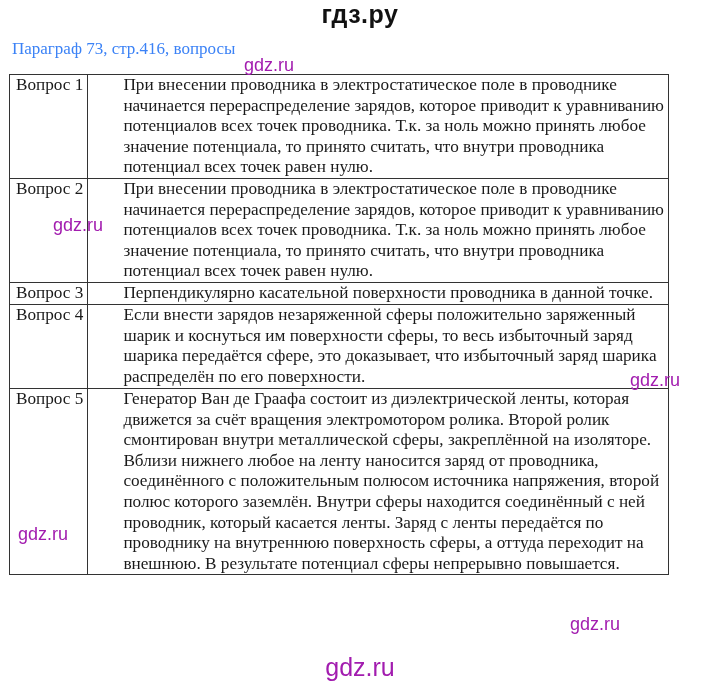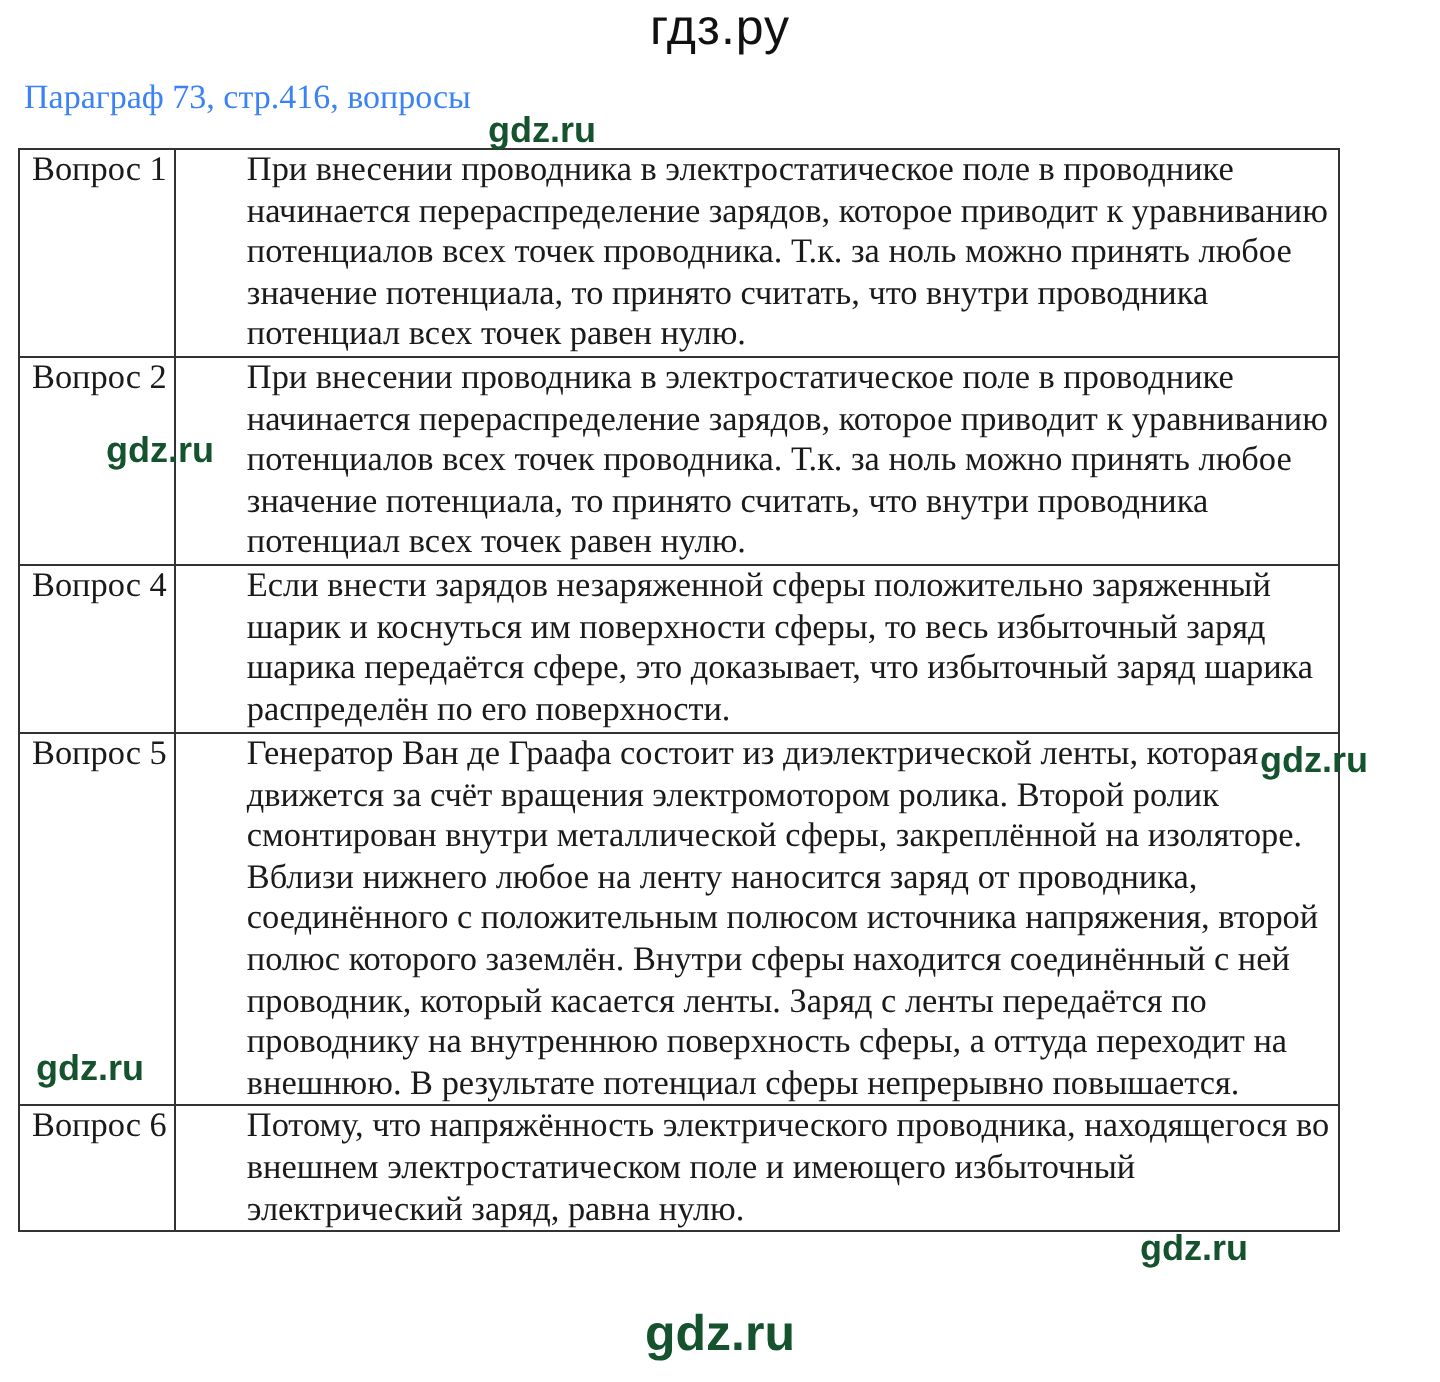--- a/index.html
+++ b/index.html
@@ -14,42 +14,42 @@
       overflow: hidden;
       color: #1a1a1a;
     }
     .site-title {
       position: absolute;
       left: 0;
       top: 0;
       width: 720px;
       text-align: center;
       font-family: "Liberation Sans", sans-serif;
-      font-weight: normal;
+      font-weight: bold;
       font-size: 25px;
       line-height: 28px;
       color: #111;
       letter-spacing: 0.5px;
     }
     .heading {
       position: absolute;
       left: 12px;
       top: 39px;
       font-family: "Liberation Serif", serif;
       font-size: 17px;
       line-height: 20px;
       color: #3b82f6;
     }
     .watermark {
       position: absolute;
       font-family: "Liberation Sans", sans-serif;
-      font-weight: bold;
+      font-weight: normal;
       font-size: 18px;
       line-height: 20px;
-      color: #14532d;
+      color: #a21caf;
       white-space: nowrap;
     }
     .wm-bottom {
       font-size: 25px;
       line-height: 28px;
     }
     table.qa {
       position: absolute;
       left: 9px;
       top: 74px;
@@ -100,20 +100,26 @@
     <tr style="height:104px;">
       <td class="q">Вопрос 2</td>
       <td class="a">
         <span class="line">При внесении проводника в электростатическое поле в проводнике</span>
         <span class="line">начинается перераспределение зарядов, которое приводит к уравниванию</span>
         <span class="line">потенциалов всех точек проводника. Т.к. за ноль можно принять любое</span>
         <span class="line">значение потенциала, то принято считать, что внутри проводника</span>
         <span class="line">потенциал всех точек равен нулю.</span>
       </td>
     </tr>
+    <tr style="height:22px;">
+      <td class="q">Вопрос 3</td>
+      <td class="a">
+        <span class="line">Перпендикулярно касательной поверхности проводника в данной точке.</span>
+      </td>
+    </tr>
     <tr style="height:84px;">
       <td class="q">Вопрос 4</td>
       <td class="a">
         <span class="line">Если внести зарядов незаряженной сферы положительно заряженный</span>
         <span class="line">шарик и коснуться им поверхности сферы, то весь избыточный заряд</span>
         <span class="line">шарика передаётся сфере, это доказывает, что избыточный заряд шарика</span>
         <span class="line">распределён по его поверхности.</span>
       </td>
     </tr>
     <tr style="height:184px;">
@@ -123,28 +129,20 @@
         <span class="line">движется за счёт вращения электромотором ролика. Второй ролик</span>
         <span class="line">смонтирован внутри металлической сферы, закреплённой на изоляторе.</span>
         <span class="line">Вблизи нижнего любое на ленту наносится заряд от проводника,</span>
         <span class="line">соединённого с положительным полюсом источника напряжения, второй</span>
         <span class="line">полюс которого заземлён. Внутри сферы находится соединённый с ней</span>
         <span class="line">проводник, который касается ленты. Заряд с ленты передаётся по</span>
         <span class="line">проводнику на внутреннюю поверхность сферы, а оттуда переходит на</span>
         <span class="line">внешнюю. В результате потенциал сферы непрерывно повышается.</span>
       </td>
     </tr>
-    <tr style="height:62px;">
-      <td class="q">Вопрос 6</td>
-      <td class="a">
-        <span class="line">Потому, что напряжённость электрического проводника, находящегося во</span>
-        <span class="line">внешнем электростатическом поле и имеющего избыточный</span>
-        <span class="line">электрический заряд, равна нулю.</span>
-      </td>
-    </tr>
   </tbody>
 </table>
 
 <div class="watermark" style="left:244px; top:55px;">gdz.ru</div>
 <div class="watermark" style="left:53px; top:215px;">gdz.ru</div>
 <div class="watermark" style="left:630px; top:370px;">gdz.ru</div>
 <div class="watermark" style="left:18px; top:524px;">gdz.ru</div>
 <div class="watermark" style="left:570px; top:614px;">gdz.ru</div>
 <div class="watermark wm-bottom" style="left:0; width:720px; text-align:center; top:653px;">gdz.ru</div>
 

